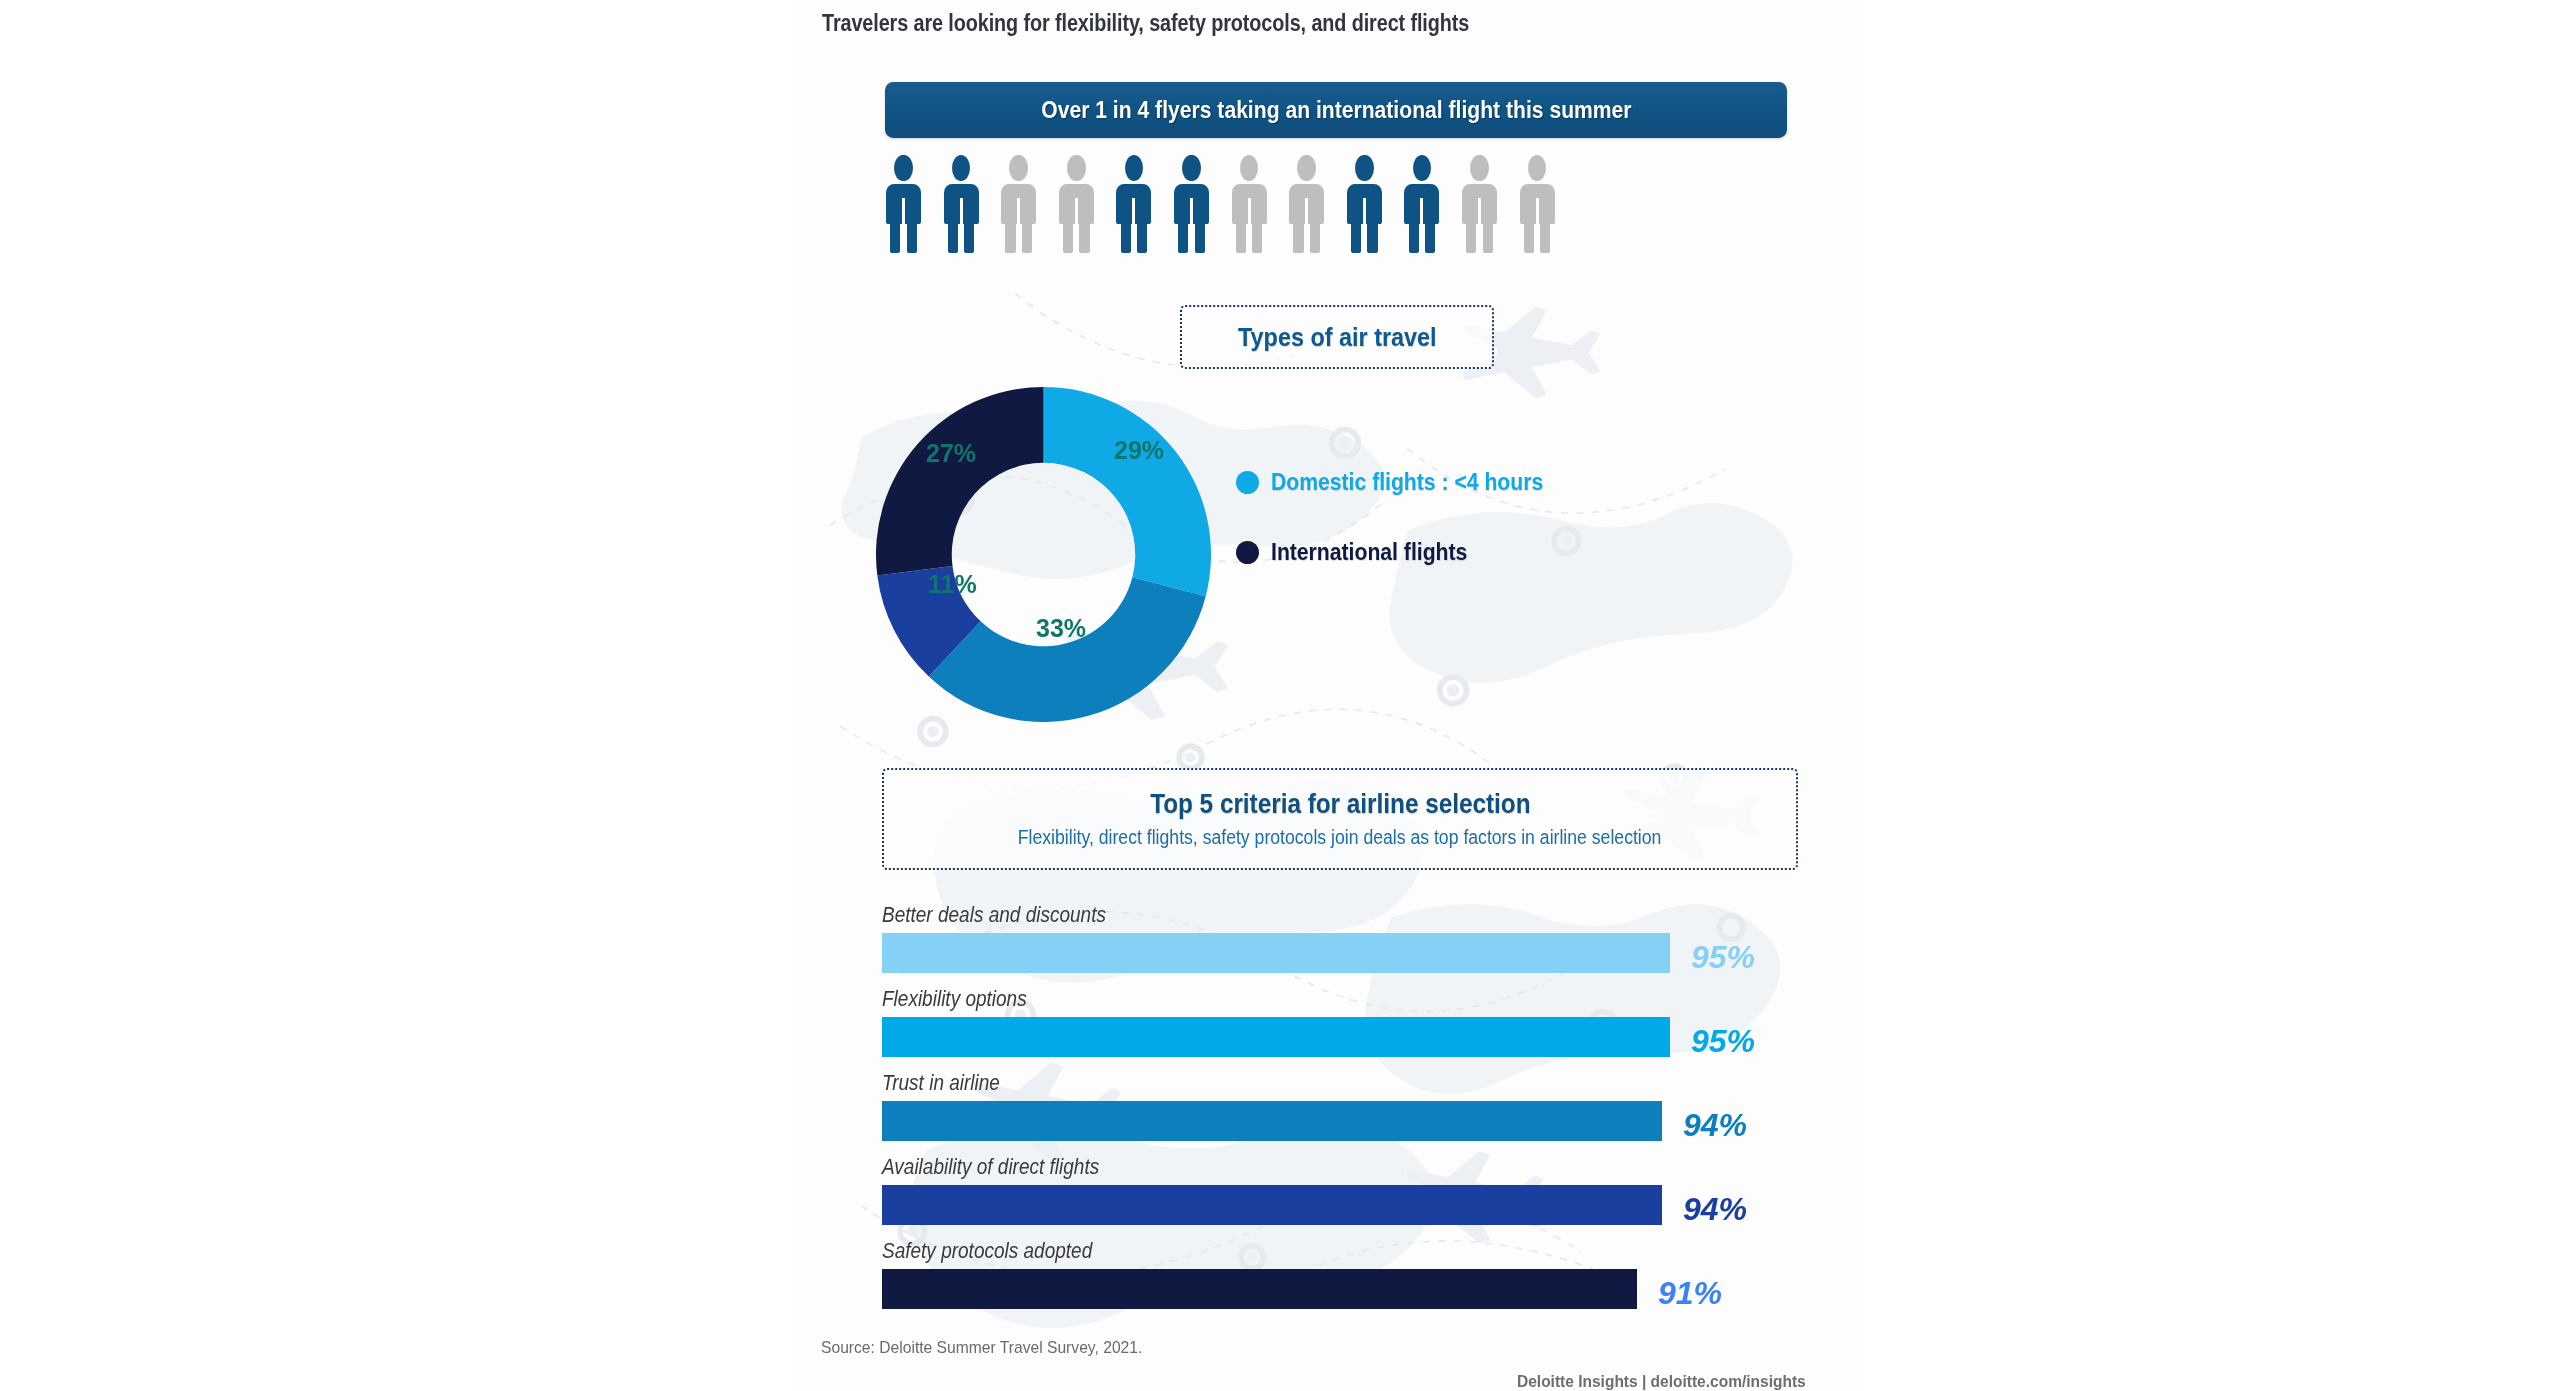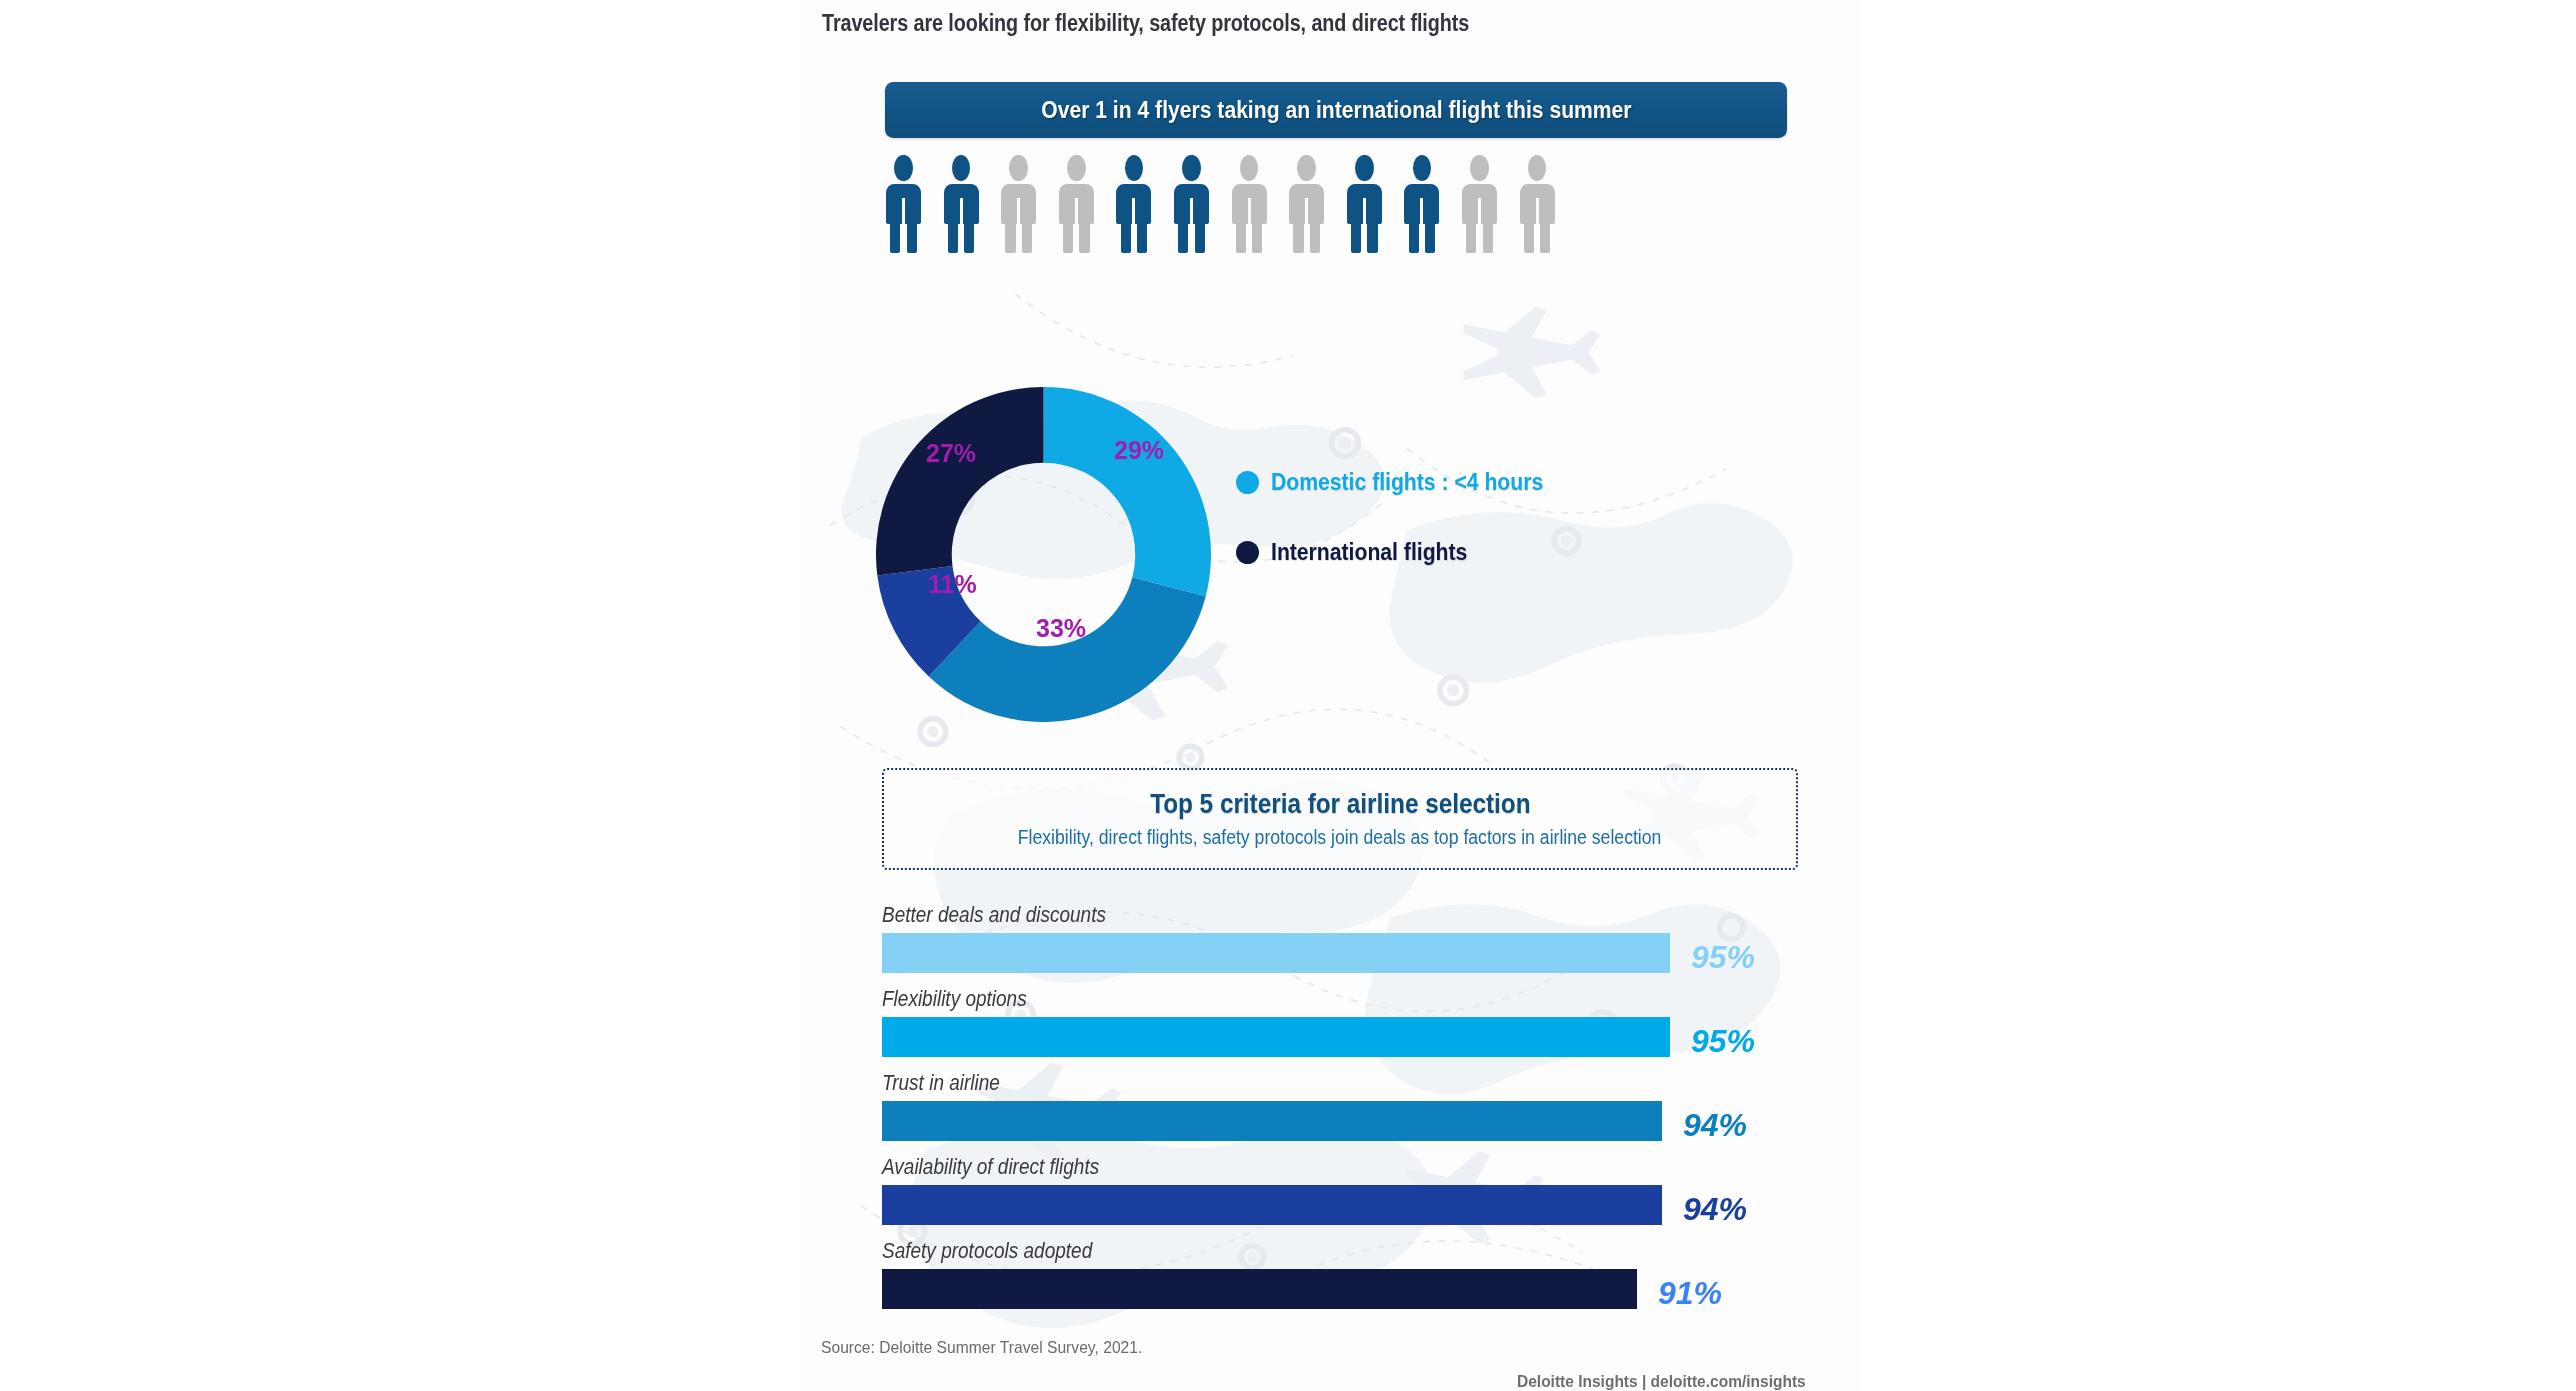--- a/index.html
+++ b/index.html
@@ -67,21 +67,21 @@
 
   #top5box { left:882px; top:768px; width:916px; height:102px; gap:5.2px; }
   #top5box .t5title { font-size:27px; font-weight:bold; color:#10507f;
                       transform:scaleX(.90); white-space:nowrap;
                       text-shadow:0.5px 0.5px 1px rgba(0,0,0,.2); }
   #top5box .t5sub   { font-size:19.6px; color:#1b6ea5; transform:scaleX(.90);
                       white-space:nowrap; }
 
   
   #donut { position:absolute; left:876px; top:387px; width:335px; height:335px; }
-  .slicelabel { position:absolute; color:#a21caf; font-size:25px; font-weight:bold;
+  .slicelabel { position:absolute; color:#0f766e; font-size:25px; font-weight:bold;
                 white-space:nowrap; }
 
   
   #legend { position:absolute; left:1236px; top:447px; width:608px; }
   .legrow { display:flex; align-items:center; height:70px; }
   .legdot { width:23px; height:23px; border-radius:50%; flex:0 0 auto; margin-right:12.4px; }
   .leglabel { font-size:23px; font-weight:bold; white-space:nowrap;
               transform:scaleX(.92); transform-origin:left center;
               text-shadow:0.5px 0.5px 1px rgba(0,0,0,.15); }
 
@@ -255,20 +255,23 @@
       </div>
       <div class="person" style="color: rgb(188, 190, 192);">
         <div class="head"></div>
         <div class="body"></div>
         <div class="gap"></div>
         <div class="legL"></div>
         <div class="legR"></div>
       </div>
     </div>
 
+  <div id="typesbox" class="dotbox">
+    <span>Types of air travel</span>
+  </div>
 
   <div id="donut">
     <svg viewBox="0 0 650 650" width="335" height="335">
       <g id="donut-slices">
           <path d="M325 0 A325 325 0 0 1 639.7895273668051 405.82421332857774 L497.40780268089634 369.2667999153441 A178 178 0 0 0 325 147 Z" fill="#0FA9E6"></path>
           <path d="M639.7895273668051 405.82421332857774 A325 325 0 0 1 102.52219057317626 561.9148039119589 L203.15061514469346 454.7564156810113 A178 178 0 0 0 497.40780268089634 369.2667999153441 Z" fill="#0C7FBC"></path>
           <path d="M102.52219057317626 561.9148039119589 A325 325 0 0 1 2.5627220727947133 365.733300908399 L148.40358316602297 347.3093155744462 A178 178 0 0 0 203.15061514469346 454.7564156810113 Z" fill="#1B3F9E"></path>
           <path d="M2.5627220727947133 365.733300908399 A325 325 0 0 1 324.99999999999994 0 L324.99999999999994 147 A178 178 0 0 0 148.40358316602297 347.3093155744462 Z" fill="#0F1941"></path>
         </g>
     </svg>

